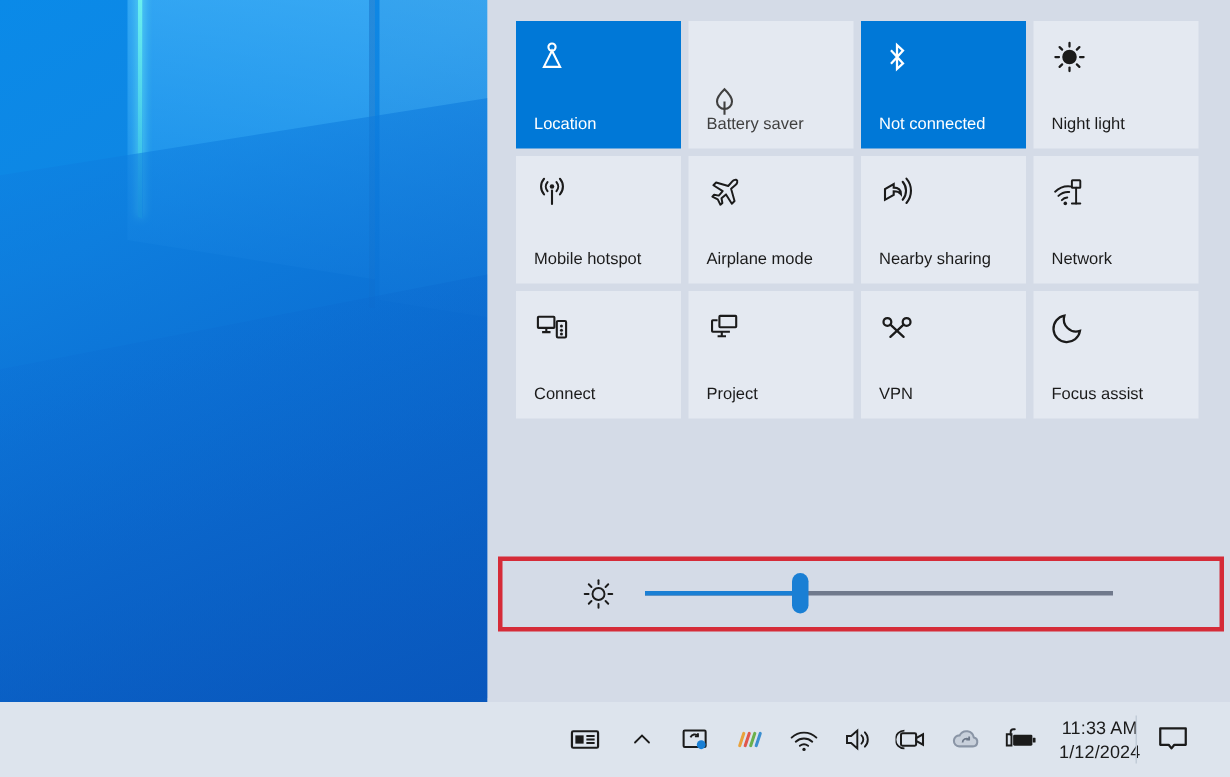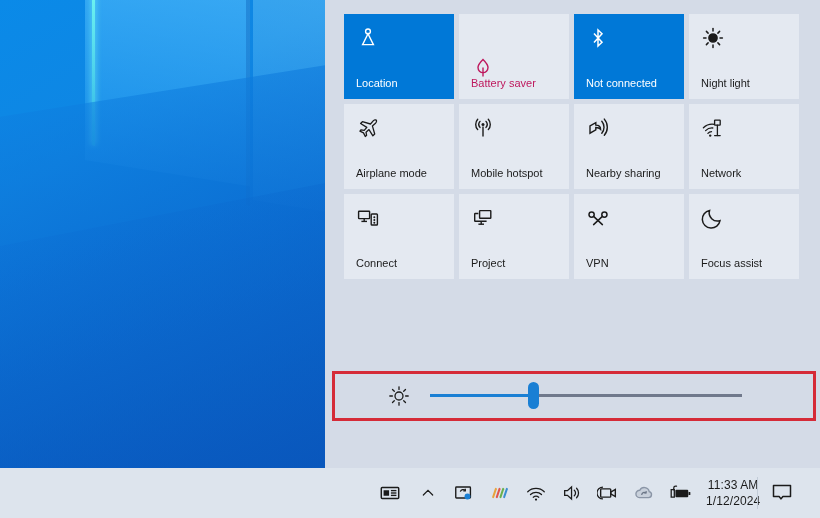--- a/index.html
+++ b/index.html
@@ -72,21 +72,21 @@
     gap: 5px;
   }
   .tile {
     position: relative;
     background: #e4e9f1;
     cursor: default;
     overflow: hidden;
   }
   .tile.active { background: #0078d7; }
   .tile.disabled .tile-label,
-  .tile.disabled .tile-icon { color: #be185d; margin-top: 30px; }
+  .tile.disabled .tile-icon { color: #404040; margin-top: 30px; }
   .tile-icon {
     position: absolute; left: 12px; top: 11px;
     width: 26px; height: 26px;
     color: #1b1b1b;
     display: flex; align-items: center; justify-content: flex-start;
   }
   .tile.active .tile-icon { color: #ffffff; }
   .tile-icon svg { display: block; }
   .tile-label {
     position: absolute; left: 12px; bottom: 8px;
@@ -236,39 +236,39 @@
               <line x1="5.4" y1="18.6" x2="7.1" y2="16.9"></line>
               <line x1="16.9" y1="7.1" x2="18.6" y2="5.4"></line>
             </g>
           </svg>
         </span>
         <span class="tile-label">Night light</span>
       </div>
 
       <div class="tile">
         <span class="tile-icon">
-          <svg width="24" height="24" viewBox="0 0 24 24" fill="none" stroke="currentColor" stroke-width="1.3" stroke-linejoin="round">
-            <path d="M20.5 4.4 c-.9-.9-2.3-.6-3.3.5 l-2.7 3.1 -8.1-2.3 -1.8 1.8 6.2 3.9 -2.6 3 -3.1-.6 -1.2 1.3 3.6 1.8 1.8 3.6 1.3-1.2 -.6-3.1 3-2.6 3.9 6.2 1.8-1.8 -2.3-8.1 3.1-2.7 c1.1-1 1.4-2.4.5-3.3 Z"></path>
-          </svg>
-        </span>
-        <span class="tile-label">Airplane mode</span>
-      </div>
-
-      <div class="tile">
-        <span class="tile-icon">
           <svg width="24" height="24" viewBox="0 0 24 24" fill="none" stroke="currentColor" stroke-width="1.4" stroke-linecap="round">
             <line x1="12" y1="11" x2="12" y2="20"></line>
             <circle cx="12" cy="8.4" r="1.5" fill="currentColor" stroke="none"></circle>
             <path d="M9 5.4 a4.6 4.6 0 0 0 0 6"></path>
             <path d="M15 5.4 a4.6 4.6 0 0 1 0 6"></path>
             <path d="M6.7 3.2 a7.8 7.8 0 0 0 0 10.4"></path>
             <path d="M17.3 3.2 a7.8 7.8 0 0 1 0 10.4"></path>
           </svg>
         </span>
         <span class="tile-label">Mobile hotspot</span>
+      </div>
+
+      <div class="tile">
+        <span class="tile-icon">
+          <svg width="24" height="24" viewBox="0 0 24 24" fill="none" stroke="currentColor" stroke-width="1.3" stroke-linejoin="round">
+            <path d="M20.5 4.4 c-.9-.9-2.3-.6-3.3.5 l-2.7 3.1 -8.1-2.3 -1.8 1.8 6.2 3.9 -2.6 3 -3.1-.6 -1.2 1.3 3.6 1.8 1.8 3.6 1.3-1.2 -.6-3.1 3-2.6 3.9 6.2 1.8-1.8 -2.3-8.1 3.1-2.7 c1.1-1 1.4-2.4.5-3.3 Z"></path>
+          </svg>
+        </span>
+        <span class="tile-label">Airplane mode</span>
       </div>
 
       <div class="tile">
         <span class="tile-icon">
           <svg width="24" height="24" viewBox="0 0 24 24" fill="none" stroke="currentColor" stroke-width="1.4" stroke-linecap="round">
             <path d="M4 17.2 V10 l5.8-3.3 v2.4 c3.2 0 4.8 1.7 4.8 4.3 -1.1-1.3-2.6-1.9-4.8-1.9 v2.4 Z"></path>
             <path d="M15.8 5.2 a9.2 9.2 0 0 1 0 12"></path>
             <path d="M18.3 3.1 a12.4 12.4 0 0 1 0 16.2"></path>
           </svg>
         </span>

